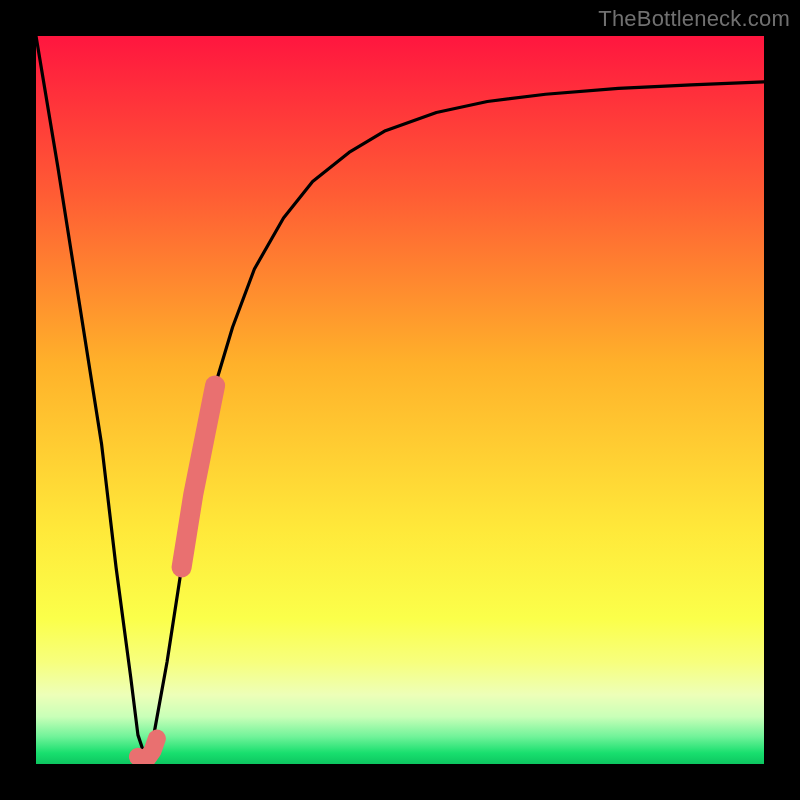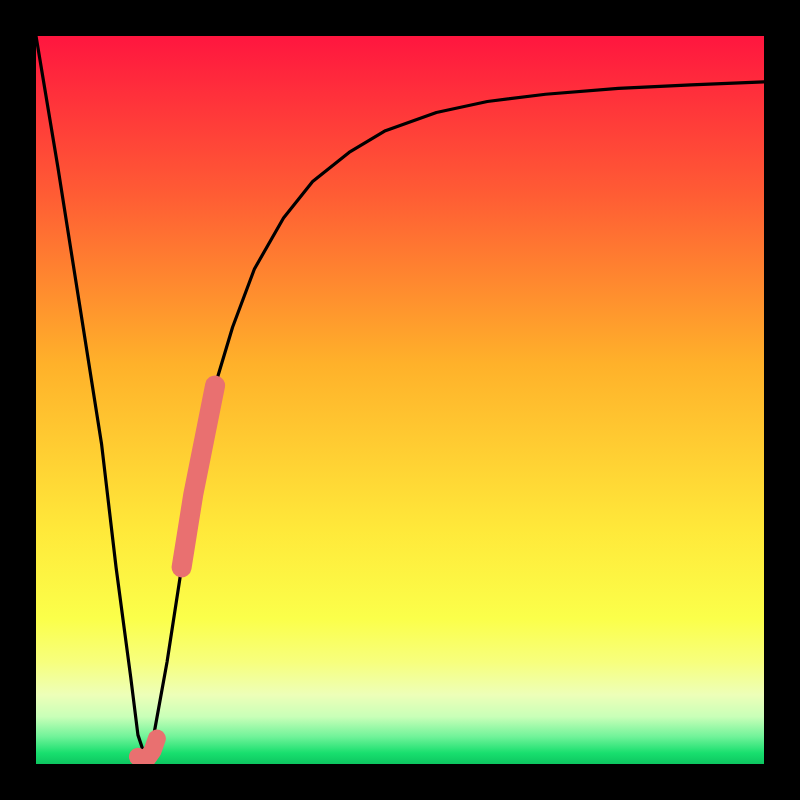--- a/index.html
+++ b/index.html
@@ -31,20 +31,21 @@
     color: #707070;
     font-size: 22px;
     font-weight: 500;
     letter-spacing: 0.2px;
   }
 </style>
 </head>
 <body>
 
 <div class="frame">
+  <div class="watermark">TheBottleneck.com</div>
   <svg class="plot" viewBox="0 0 728 728" preserveAspectRatio="none">
     <defs>
       <linearGradient id="bg-grad" x1="0" y1="0" x2="0" y2="1">
         <stop offset="0" stop-color="#ff163f"></stop>
         <stop offset="0.22" stop-color="#ff5d34"></stop>
         <stop offset="0.45" stop-color="#ffb12a"></stop>
         <stop offset="0.68" stop-color="#ffe93a"></stop>
         <stop offset="0.80" stop-color="#fbff4a"></stop>
         <stop offset="0.86" stop-color="#f7ff7d"></stop>
         <stop offset="0.905" stop-color="#edffb8"></stop>

